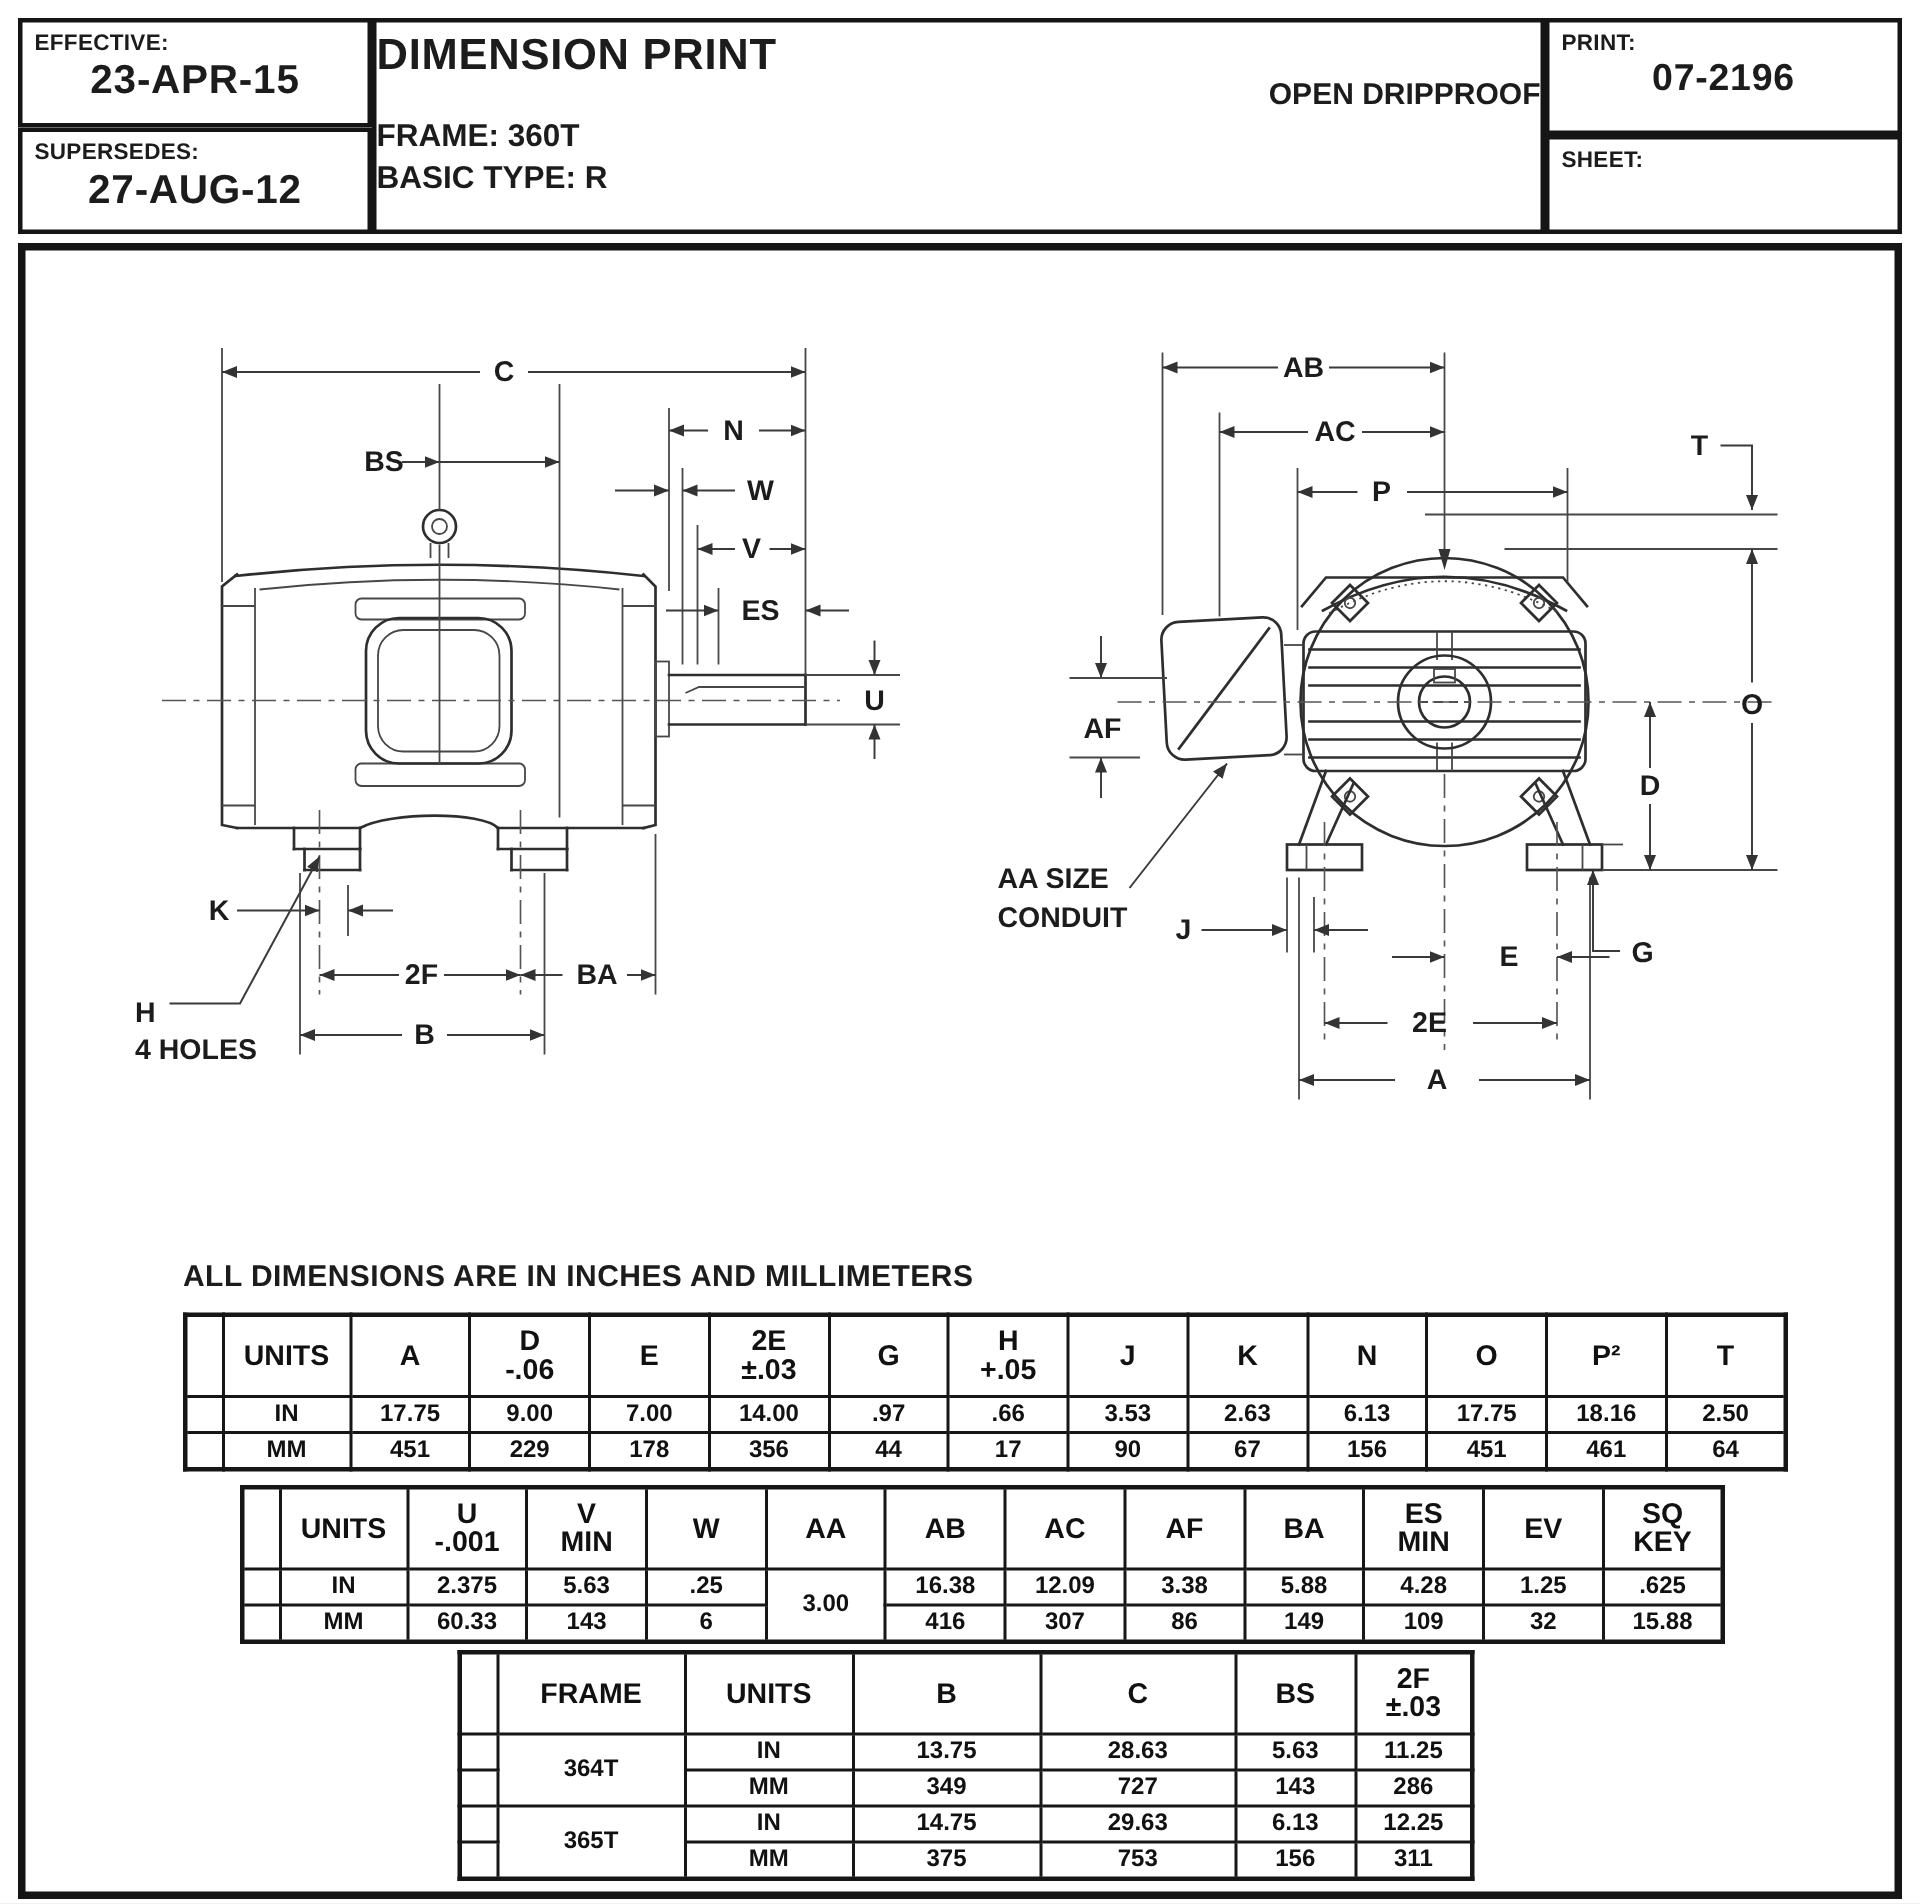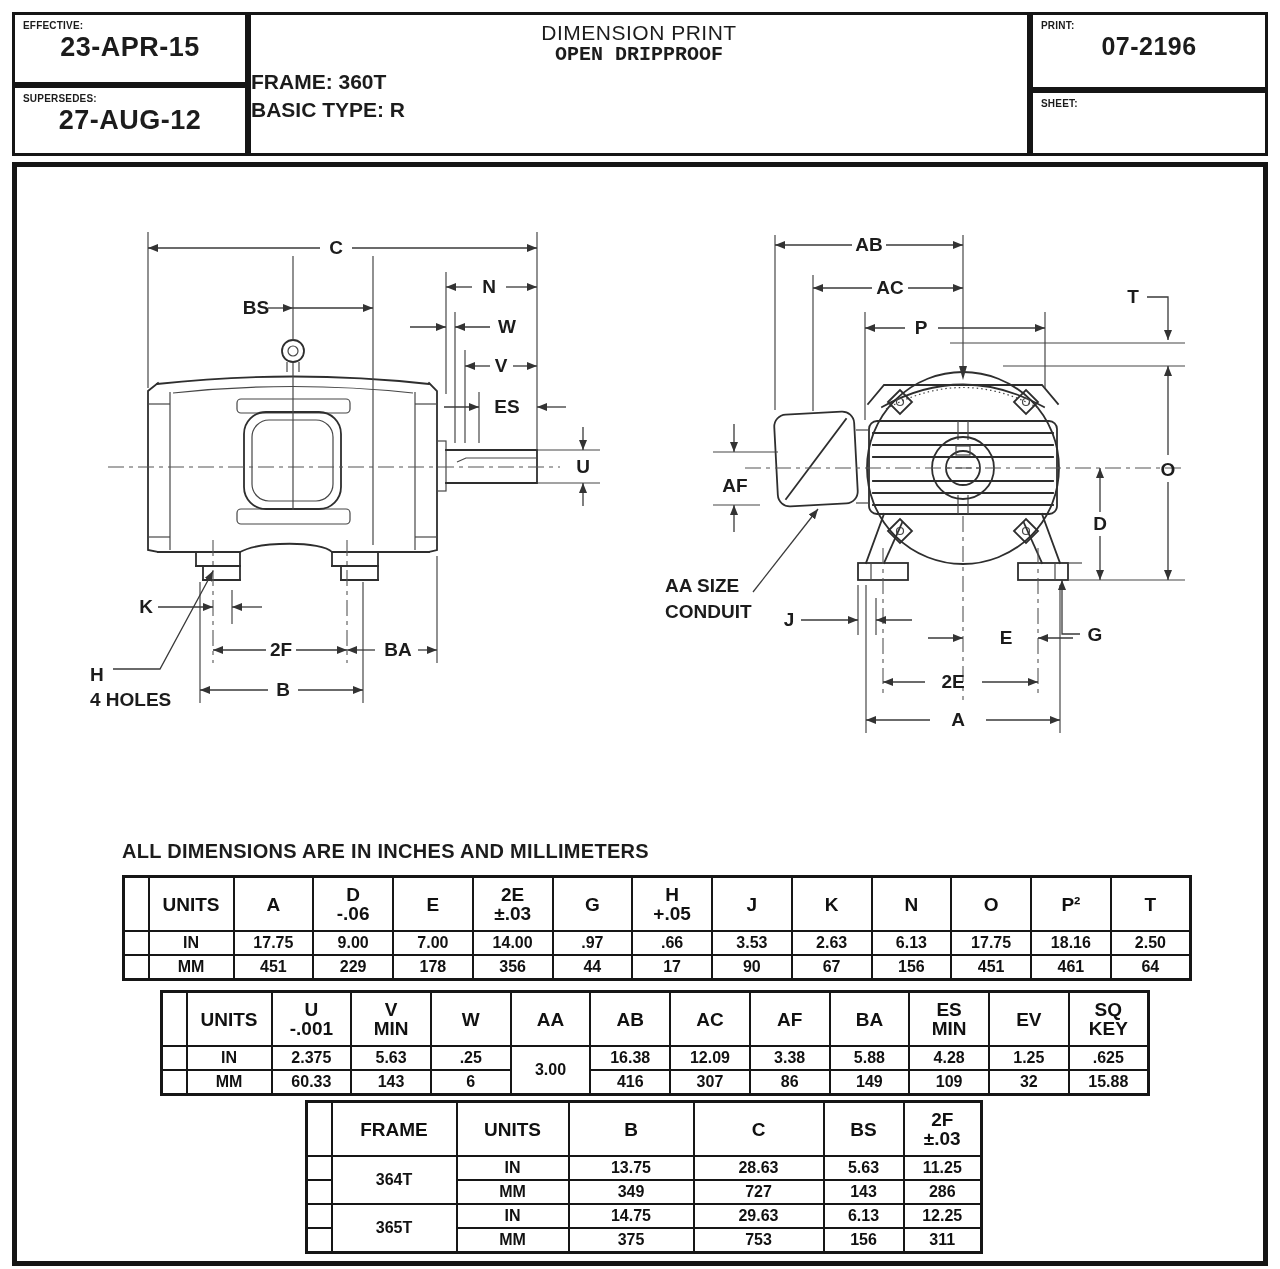--- a/index.html
+++ b/index.html
@@ -1,23 +1,23 @@
 <!DOCTYPE html>
 <html><head>
 <meta charset="utf-8">
 <style>
   html,body{margin:0;padding:0;background:#e8e8e8;}
   .page{position:relative;width:1280px;height:1269px;background:#ffffff;overflow:hidden;
         font-family:"Liberation Sans",sans-serif;color:#1c1c1c;}
   .hd-box{position:absolute;border:3px solid #151515;background:#fff;box-sizing:border-box;}
-  .hd-label{font-size:10px;font-weight:700;padding:5px 0 0 8px;letter-spacing:.2px;}
+  .hd-label{font-size:15px;font-weight:700;padding:5px 0 0 8px;letter-spacing:.2px;}
   .hd-value{font-size:27px;font-weight:700;text-align:center;margin-top:1px;letter-spacing:.5px;}
   .hd-value.sm{font-size:25px;}
-  .ttl{font-size:21px;font-weight:400;text-align:center;margin-top:6px;letter-spacing:.5px;}
-  .sub1{font-size:20px;font-weight:700;text-align:center;margin-top:-2px;font-family:Liberation Mono, monospace;}
+  .ttl{font-size:29px;font-weight:700;text-align:left;margin-top:6px;letter-spacing:.5px;}
+  .sub1{font-size:20px;font-weight:700;text-align:right;margin-top:-2px;}
   .sub2{font-size:21px;font-weight:700;text-align:left;margin-top:4px;}
   .frame{position:absolute;left:12px;top:162px;width:1256px;height:1104px;
          border:5px solid #151515;box-sizing:border-box;}
   svg.draw{position:absolute;left:0;top:0;width:1280px;height:1269px;}
   .ln{stroke:#2e2e2e;stroke-width:1.8;fill:none;stroke-linecap:square;}
   .tn{stroke:#474747;stroke-width:1.2;fill:none;}
   .dim{stroke:#3a3a3a;stroke-width:1.3;fill:none;}
   .cl{stroke:#555;stroke-width:1.1;fill:none;stroke-dasharray:16 5 4 5;}
   .dl{font:700 19px "Liberation Sans",sans-serif;fill:#1c1c1c;text-anchor:middle;}
   .dls{text-anchor:start;}

